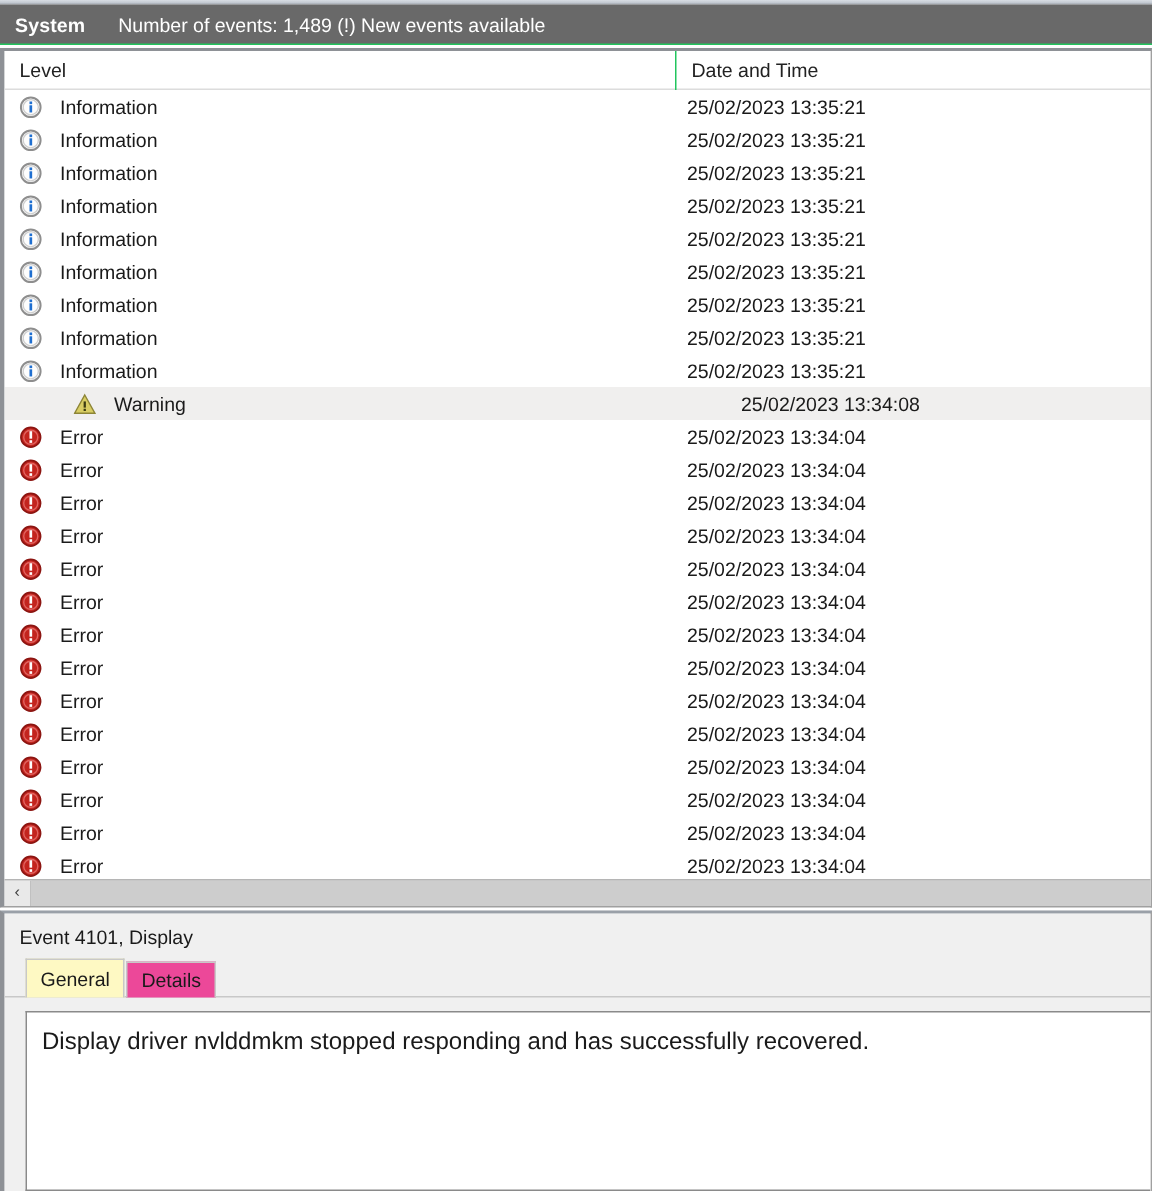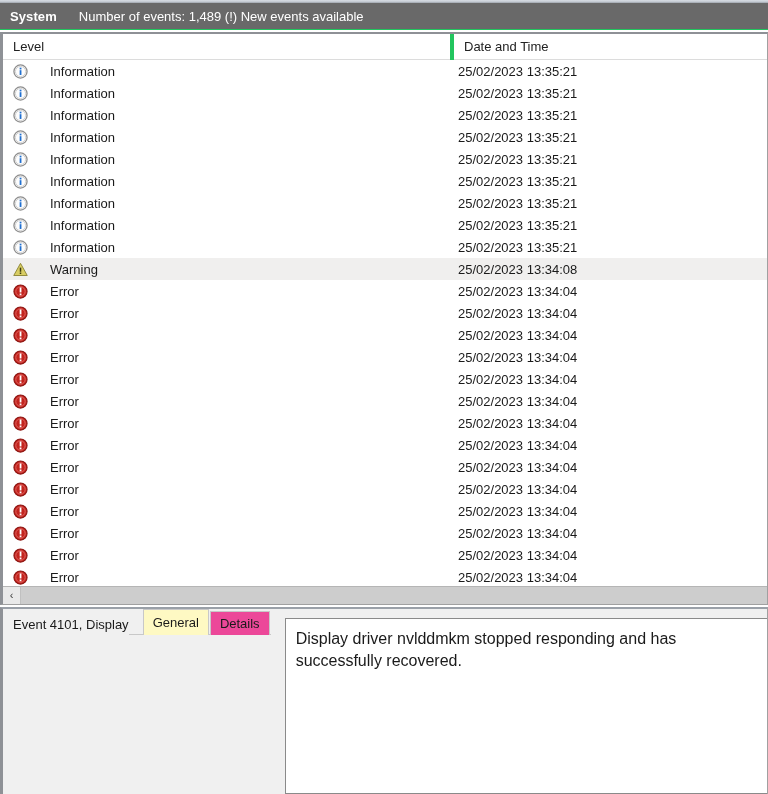--- a/index.html
+++ b/index.html
@@ -77,44 +77,44 @@
     color: #222;
   }
   .col-header .ch {
     height: 26px;
     display: flex;
     align-items: center;
     padding-left: 10px;
     position: relative;
   }
   .col-header .ch-level { width: 447px; }
-  .col-header .ch-date  { flex: 1; border-left: 4px solid #22c55e; }
+  .col-header .ch-date  { flex: 1; border-left: 1px solid #22c55e; }
 
   .rows {
     flex: 1;
     overflow: hidden;
     background: #ffffff;
   }
 
   .row {
     height: 22px;
     display: flex;
     align-items: center;
     font-size: 13px;
     color: #1a1a1a;
     background: #ffffff;
   }
-  .row.selected { background: #f0efee; }
+  .row.selected { background: #f0efee; padding-left: 36px; }
 
   .cell-level {
     width: 447px;
     display: flex;
     align-items: center;
     padding-left: 10px;
-    gap: 22px;
+    gap: 12px;
     overflow: hidden;
     white-space: nowrap;
   }
   .cell-date {
     flex: 1;
     padding-left: 8px;
     white-space: nowrap;
     overflow: hidden;
   }
 
@@ -145,21 +145,21 @@
 
   
   .detail-pane {
     flex: 1;
     margin-top: 2px;
     border-left: 3px solid #8e9196;
     border-top: 2px solid #9aa0a8;
     border-right: 1px solid #a0a0a0;
     background: #f0f0f0;
     display: flex;
-    flex-direction: row;
+    flex-direction: column;
     overflow: hidden;
   }
 
   .detail-title {
     flex: none;
     height: 30px;
     display: flex;
     align-items: center;
     padding-left: 10px;
     font-size: 13px;

